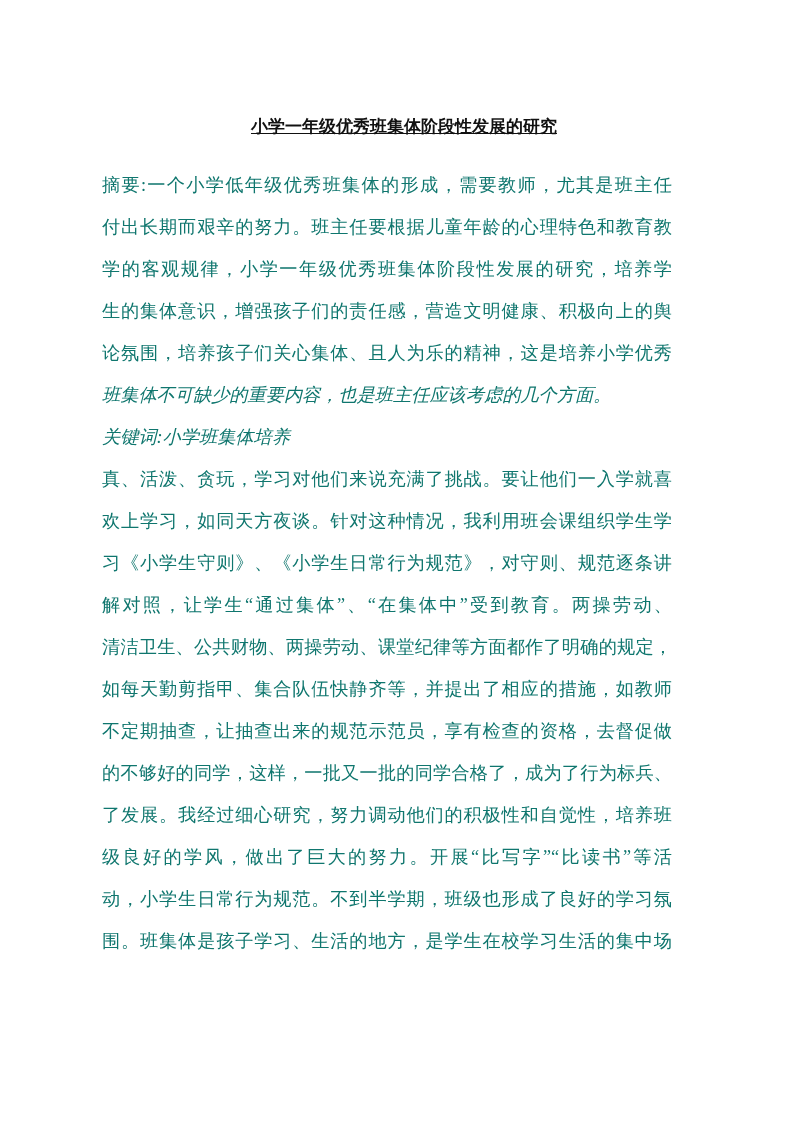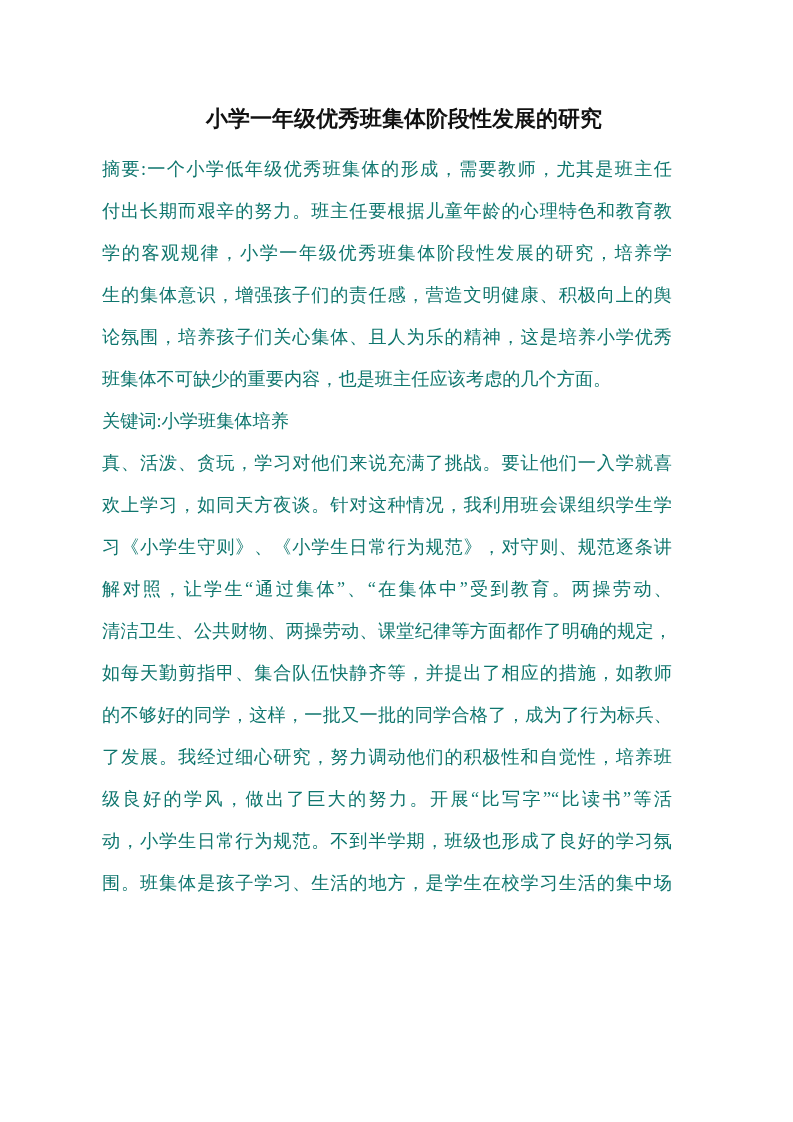--- a/index.html
+++ b/index.html
@@ -11,44 +11,46 @@
     overflow: hidden;
   }
   .content {
     position: absolute;
     left: 102px;
     top: 90px;
     width: 570px;
     color: #1a1a1a;
   }
   .title {
-    margin: 8px;
+    margin: 16px;
     padding-left: 34px;
     height: 42px;
     line-height: 42px;
     font-family: "Liberation Sans", sans-serif;
     font-weight: bold;
-    font-size: 22px;
+    font-size: 17px;
     text-align: center;
     white-space: nowrap;
     color: #111111;
+    text-decoration: underline;
   }
   .line {
     height: 42px;
     line-height: 42px;
     font-family: "Liberation Serif", serif;
     font-size: 18.2px;
     text-align: justify;
     text-align-last: justify;
     overflow: hidden;
     color: #0f766e;
   }
   .line.no-just {
     text-align: center;
     text-align-last: left;
+    font-style: italic;
   }
   .line.indent {
     padding-left: 54px;
   }
 </style>
 </head>
 <body>
 
 <div class="page">
   <div class="content">
@@ -62,19 +64,20 @@
     <div class="line no-just">班集体不可缺少的重要内容，也是班主任应该考虑的几个方面。</div>
 
     <div class="line no-just">关键词:小学班集体培养</div>
 
     <div class="line">真、活泼、贪玩，学习对他们来说充满了挑战。要让他们一入学就喜</div>
     <div class="line">欢上学习，如同天方夜谈。针对这种情况，我利用班会课组织学生学</div>
     <div class="line">习《小学生守则》、《小学生日常行为规范》，对守则、规范逐条讲</div>
     <div class="line">解对照，让学生“通过集体”、“在集体中”受到教育。两操劳动、</div>
     <div class="line">清洁卫生、公共财物、两操劳动、课堂纪律等方面都作了明确的规定，</div>
     <div class="line">如每天勤剪指甲、集合队伍快静齐等，并提出了相应的措施，如教师</div>
+    <div class="line">不定期抽查，让抽查出来的规范示范员，享有检查的资格，去督促做</div>
     <div class="line">的不够好的同学，这样，一批又一批的同学合格了，成为了行为标兵、</div>
     <div class="line">了发展。我经过细心研究，努力调动他们的积极性和自觉性，培养班</div>
     <div class="line">级良好的学风，做出了巨大的努力。开展“比写字”“比读书”等活</div>
     <div class="line">动，小学生日常行为规范。不到半学期，班级也形成了良好的学习氛</div>
     <div class="line">围。班集体是孩子学习、生活的地方，是学生在校学习生活的集中场</div>
   </div>
 </div>
 
 </body></html>

